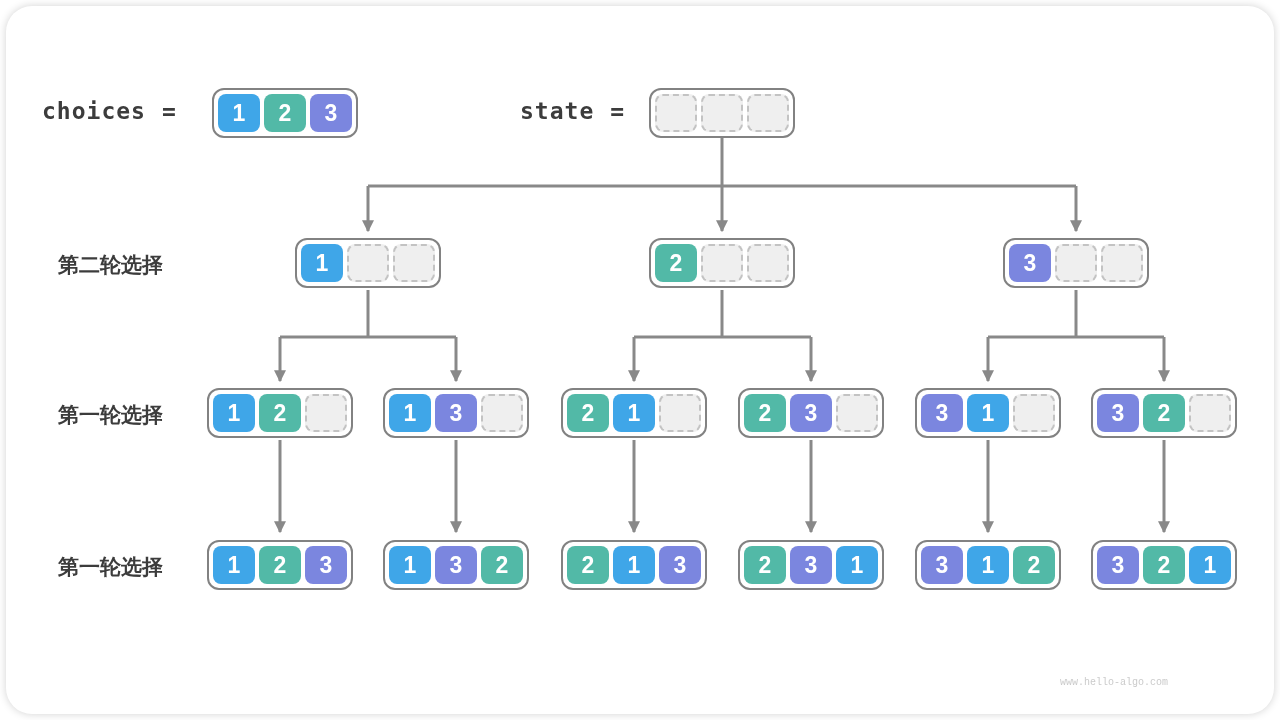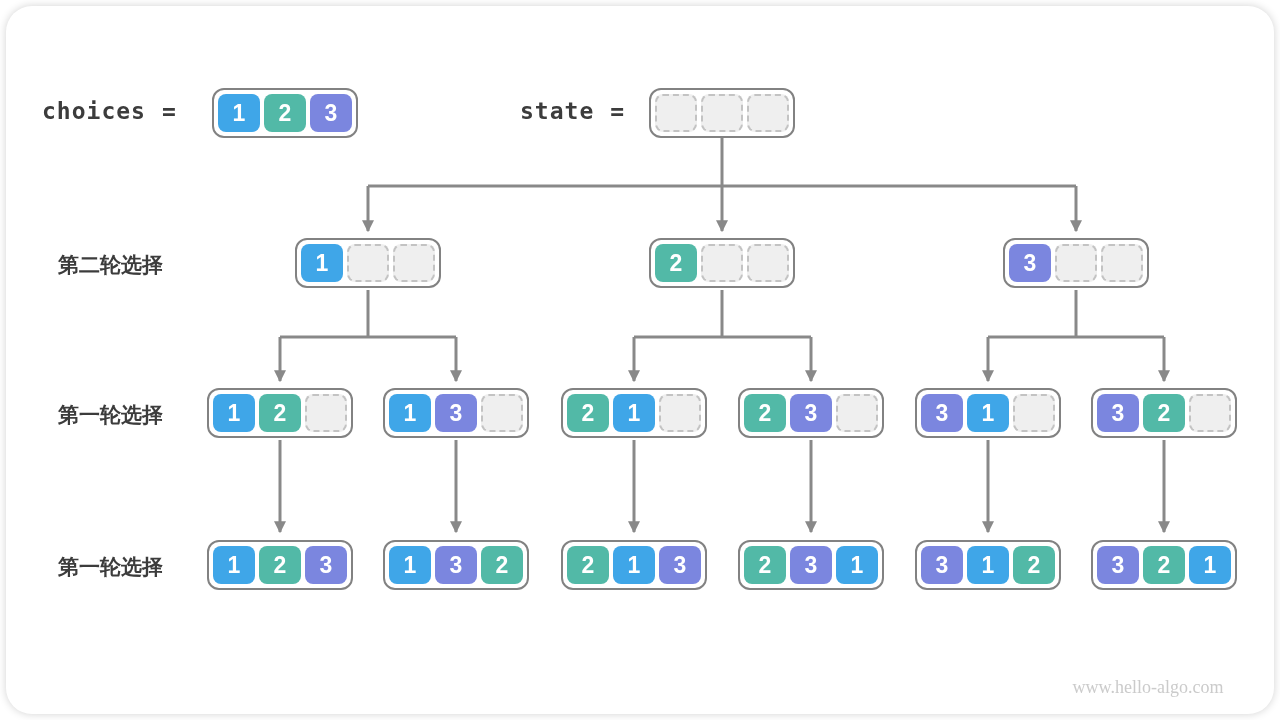--- a/index.html
+++ b/index.html
@@ -13,22 +13,22 @@
     font-weight:700;font-size:23px;color:var(--label,#3c3c3c);letter-spacing:1px;}
   .kw .eq{font-weight:700;margin-left:16px;letter-spacing:0;}
   .row-label{position:absolute;font-weight:700;font-size:21px;color:var(--label,#3c3c3c);}
   .node{position:absolute;width:146px;height:50px;background:#fff;box-sizing:border-box;
     border:2.5px solid var(--node-border,#828282);border-radius:12px;
     display:flex;align-items:center;justify-content:center;gap:4px;}
   .cell{width:42px;height:38px;border-radius:8px;box-sizing:border-box;
     display:flex;align-items:center;justify-content:center;
     font-weight:700;font-size:23px;color:#fff;}
   .cell.empty{background:var(--empty-fill,#efefef);border:2px dashed var(--empty-border,#c3c3c3);}
-  .watermark{position:absolute;left:1060px;top:677px;width:176px;text-align:center;
-    font-family:Liberation Serif, serif;font-size:18px;
+  .watermark{position:absolute;left:1060px;top:677px;width:176px;text-align:left;
+    font-family:Liberation Mono, monospace;font-size:10px;
     color:var(--watermark,#cbcbcb);}
 </style>
 </head>
 <body>
 
 <div class="card"></div>
 
 <div class="layer">
 
   <svg class="connectors" width="1280" height="720">

